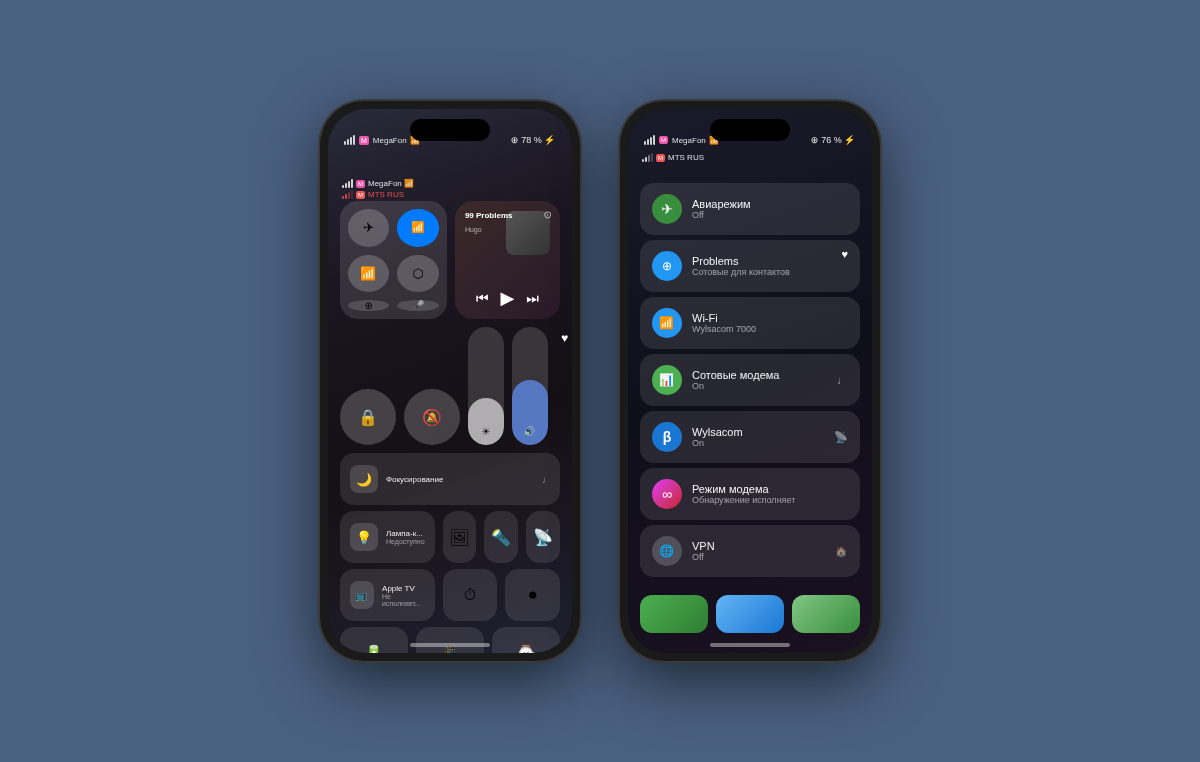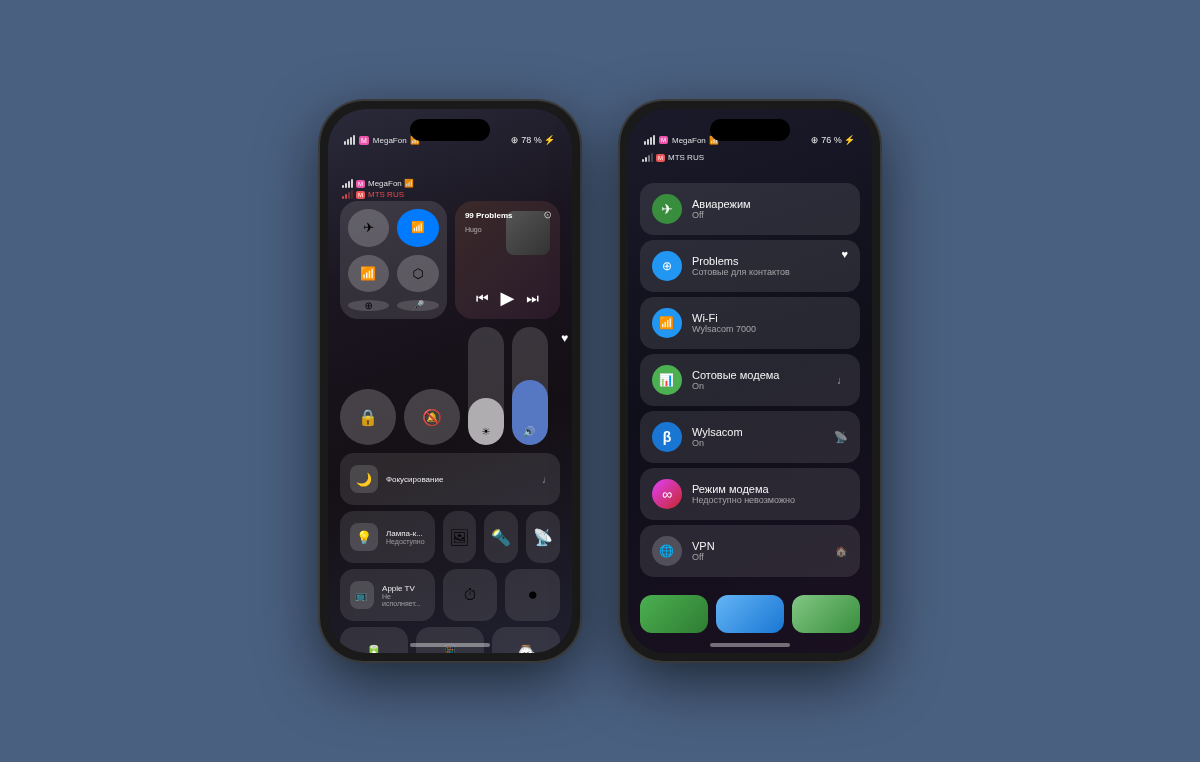--- a/index.html
+++ b/index.html
@@ -663,21 +663,21 @@
         </div>
         <span style="position:absolute;right:12px;color:rgba(255,255,255,0.5);font-size:11px;">📡</span>
       </div>
 
       <div class="p2-row">
         <div class="p2-icon-circle ic-pink-hotspot">
           <span style="color:white;font-size:14px;">∞</span>
         </div>
         <div class="p2-text">
           <span class="p2-title">Режим модема</span>
-          <span class="p2-sub">Недоступно невозможно</span>
+          <span class="p2-sub">Обнаружение исполняет</span>
         </div>
       </div>
 
       <div class="p2-row">
         <div class="p2-icon-circle ic-gray-vpn">
           <span style="color:white;font-size:12px;">🌐</span>
         </div>
         <div class="p2-text">
           <span class="p2-title">VPN</span>
           <span class="p2-sub">Off</span>

